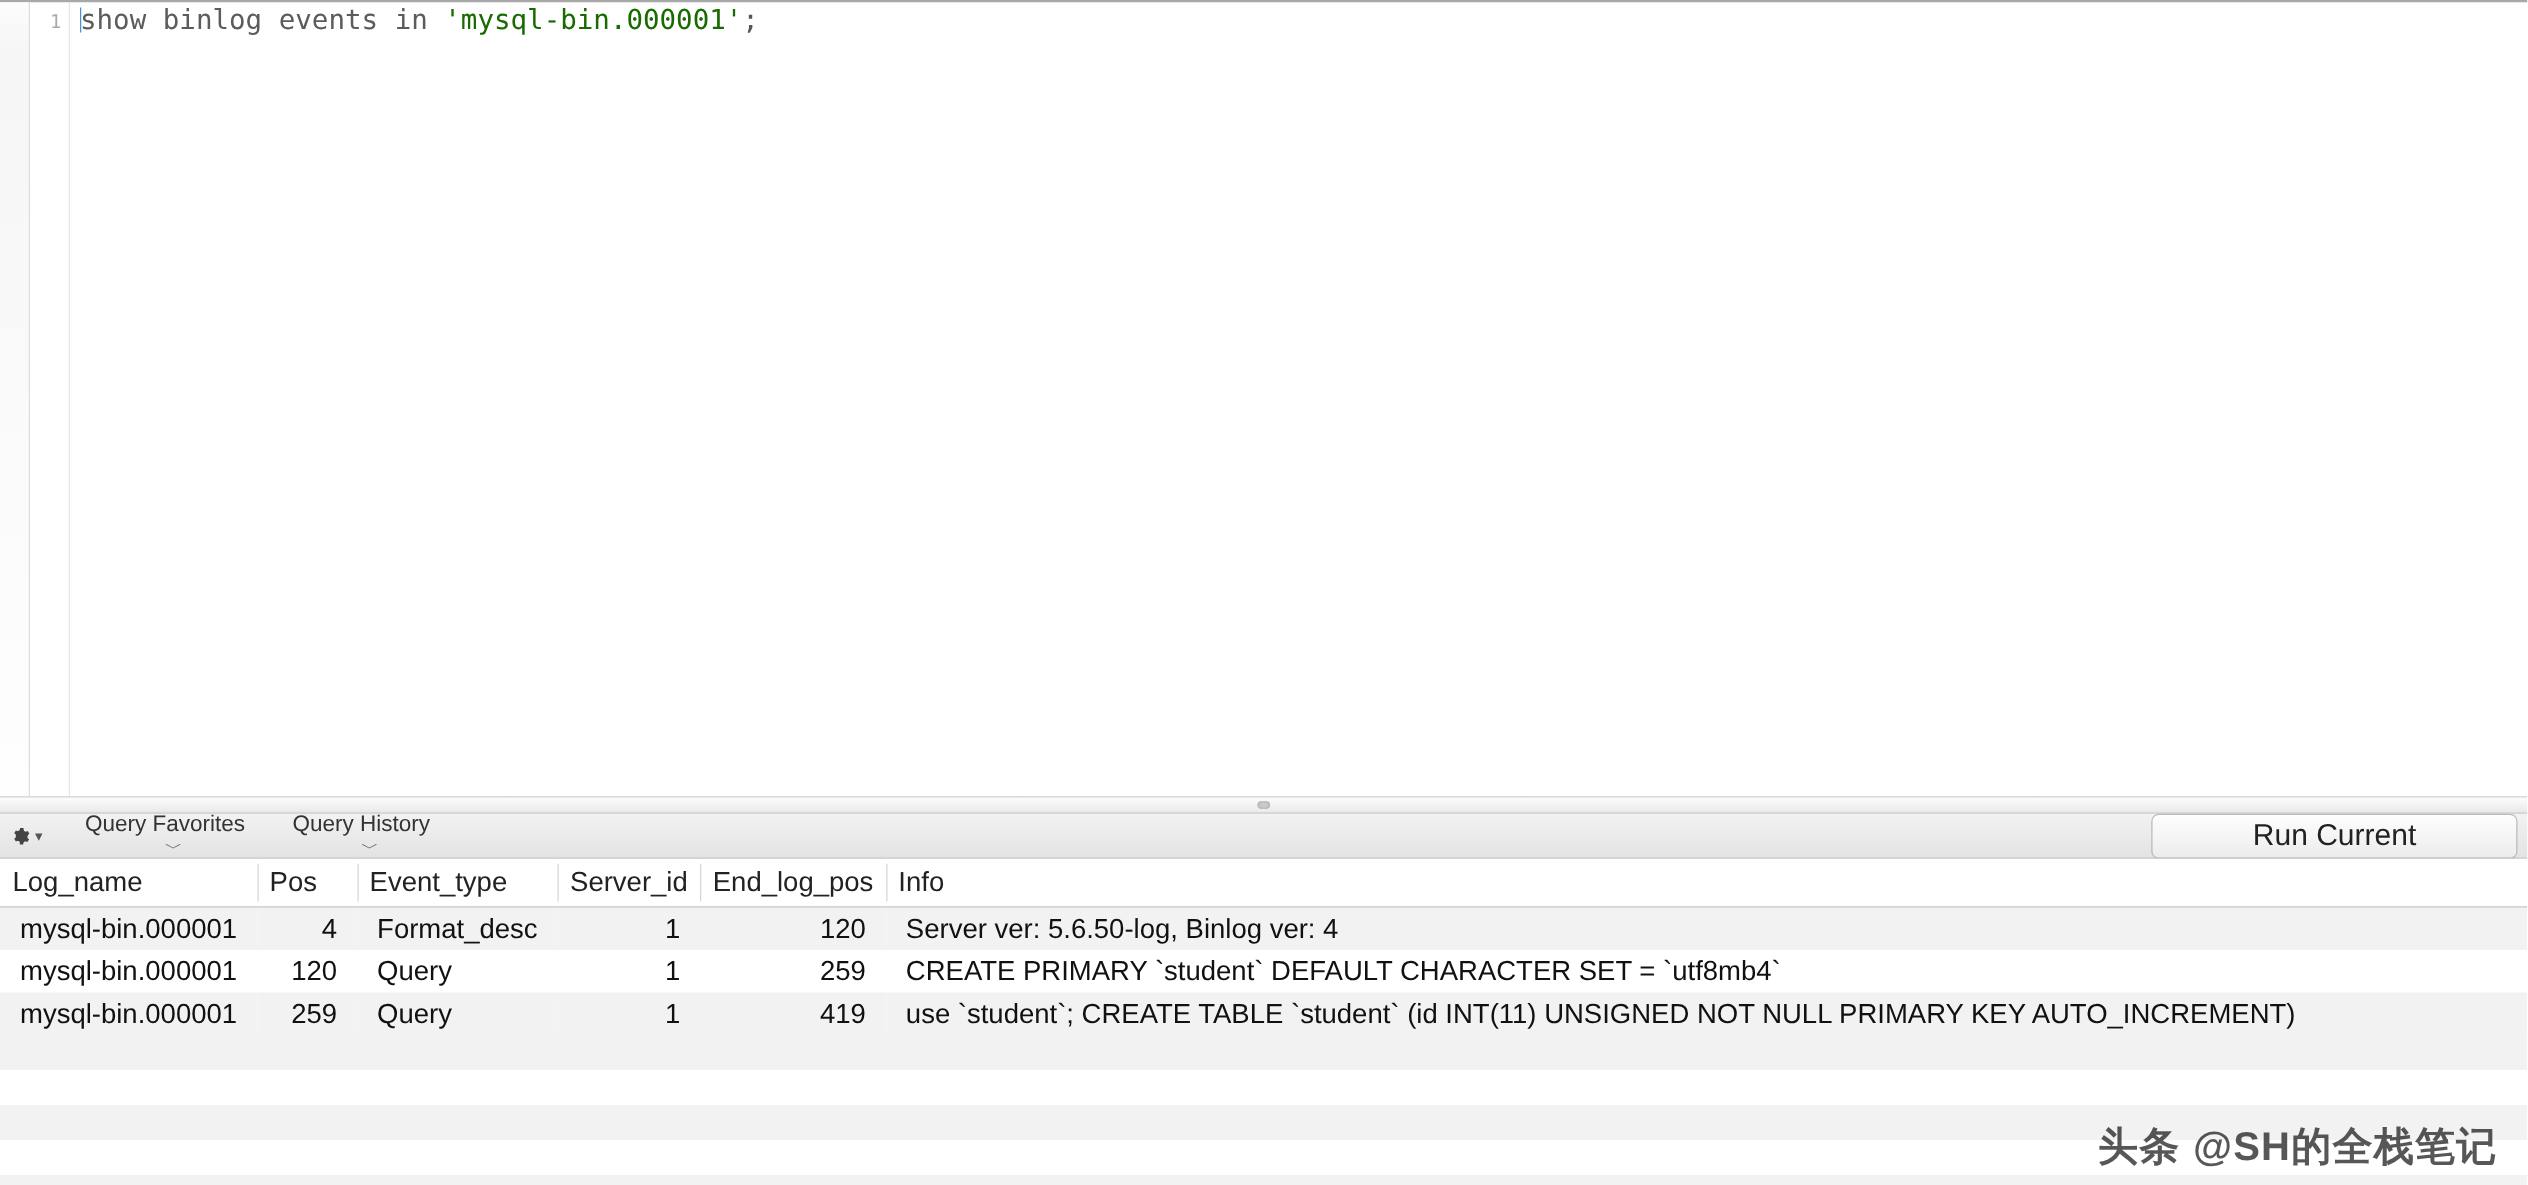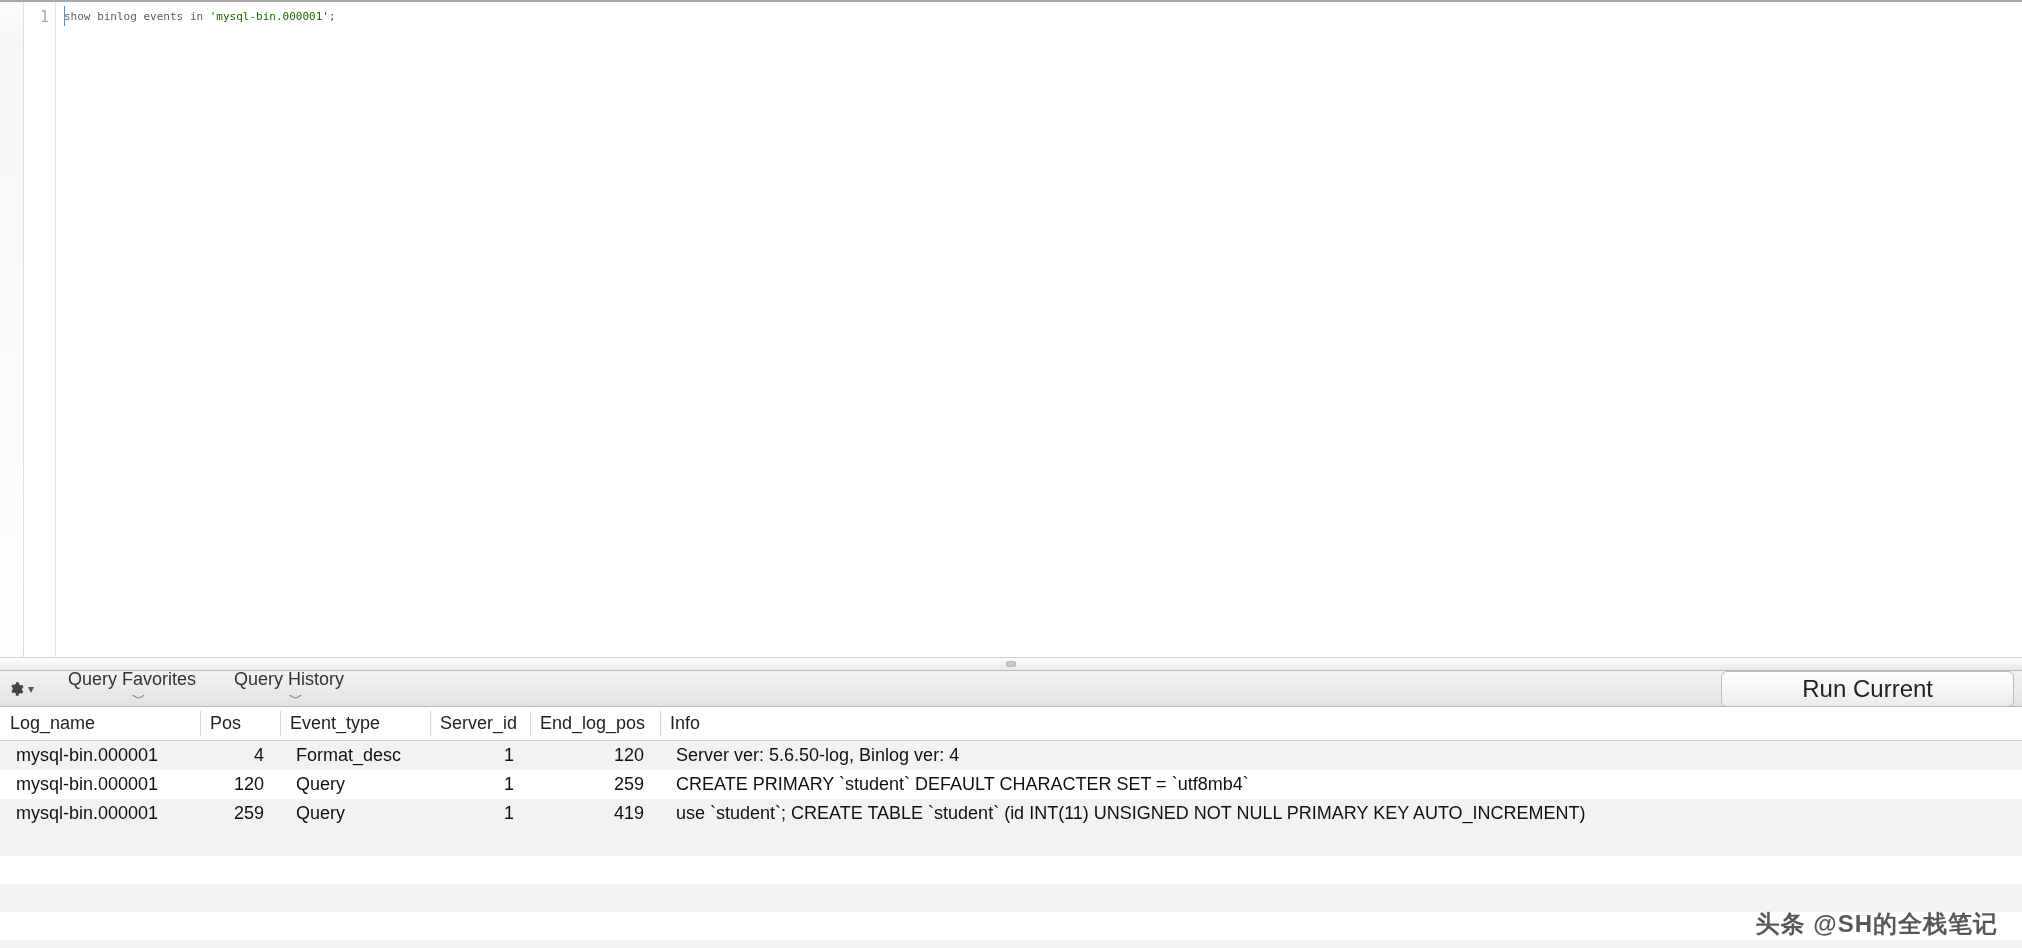--- a/index.html
+++ b/index.html
@@ -4,52 +4,52 @@
 <style>
   * { box-sizing: border-box; margin: 0; padding: 0; }
   html, body { width: 100%; height: 100%; font-family: -apple-system, "Helvetica Neue", Arial, sans-serif; font-size: 17px; background: #fff; overflow: hidden; }
   .app { display: flex; flex-direction: column; height: 100vh; border-top: 2px solid #a8a8a8; }
 
   
   .editor-wrap { display: flex; flex: 1 1 auto; min-height: 0; background: #fff; }
   .left-margin { width: 24px; background: linear-gradient(to bottom, #fcfcfc, #f6f6f6 40px, #fefefe); border-right: 1px solid #ddd; }
   .gutter { width: 32px; text-align: right; padding-top: 4px; color: #aaa; font-family: Menlo, Consolas, monospace; font-size: 15px; border-right: 1px solid #e6e6e6; user-select: none; }
   .gutter .ln { padding-right: 6px; line-height: 22px; }
-  .code { flex: 1; padding: 4px 8px; font-family: Menlo, Consolas, monospace; font-size: 11px; line-height: 22px; white-space: pre; color: #555; position: relative; }
+  .code { flex: 1; padding: 4px 8px; font-family: Menlo, Consolas, monospace; font-size: 22px; line-height: 22px; white-space: pre; color: #555; position: relative; }
   .tok-kw { color: #5c5c5c; }
   .tok-str { color: #176b00; }
   .cursor { position: absolute; left: 8px; top: 4px; width: 1px; height: 20px; background: #4a90d9; }
 
   
   .splitter { height: 14px; background: linear-gradient(#fdfdfd, #e9e9e9); border-top: 1px solid #d0d0d0; border-bottom: 1px solid #bcbcbc; display: flex; align-items: center; justify-content: center; cursor: row-resize; }
   .splitter .dot { width: 10px; height: 6px; border-radius: 3px; background: radial-gradient(#cfcfcf, #b8b8b8); box-shadow: inset 0 0 1px #999; }
 
   
   .toolbar { height: 36px; background: linear-gradient(#f2f2f2, #e3e3e3); border-bottom: 1px solid #b8b8b8; display: flex; align-items: center; padding: 0 8px; gap: 30px; font-size: 18px; color: #333; }
   .toolbar .gear { width: 26px; display: flex; align-items: center; justify-content: center; cursor: pointer; }
   .toolbar .gear svg { width: 18px; height: 18px; fill: #444; }
   .toolbar .dd-caret { font-size: 12px; color: #555; margin-left: 4px; }
   .dropdown { display: flex; align-items: center; cursor: pointer; padding: 2px 4px; flex-direction: column; }
   .chev { margin-left: 14px; color: #666; font-size: 14px; }
   .spacer { flex: 1; }
   .run-btn { background: linear-gradient(#fefefe, #ececec); border: 1px solid #bcbcbc; border-radius: 6px; padding: 3px 80px; font-size: 24px; color: #222; cursor: pointer; min-width: 220px; text-align: center; box-shadow: 0 1px 0 rgba(0,0,0,.05); }
 
   
   .results { flex: 0 0 auto; overflow: auto; background: #fff; }
-  table { border-collapse: collapse; width: 100%; font-size: 18px; }
+  table { border-collapse: collapse; width: 100%; font-size: 22px; }
   thead th { text-align: left; font-weight: 400; color: #222; background: #fff; border-bottom: 1px solid #d2d2d2; padding: 6px 10px; position: relative; }
   thead th:not(:first-child)::before { content: ""; position: absolute; left: 0; top: 4px; bottom: 4px; width: 1px; background: #d6d6d6; }
   tbody td { padding: 4px 16px; color: #111; white-space: nowrap; }
   tbody tr:nth-child(odd) { background: #f2f2f2; }
   tbody tr:nth-child(even) { background: #ffffff; }
   .num { text-align: right; font-variant-numeric: tabular-nums; }
 
   .bottom-space { height: 120px; background: repeating-linear-gradient(#f2f2f2 0 28px, #ffffff 28px 56px); position: relative; }
 
-  .watermark { position: fixed; right: 24px; bottom: 8px; font-size: 24px; font-weight: 600; color: rgba(0,0,0,.66); pointer-events: none; font-family: "PingFang SC","Hiragino Sans GB","Microsoft YaHei",sans-serif; letter-spacing: 1px; }
+  .watermark { position: fixed; right: 24px; bottom: 8px; font-size: 32px; font-weight: 600; color: rgba(0,0,0,.66); pointer-events: none; font-family: "PingFang SC","Hiragino Sans GB","Microsoft YaHei",sans-serif; letter-spacing: 1px; }
 
   
   col.c-log   { width: 200px; }
   col.c-pos   { width: 80px; }
   col.c-evt   { width: 150px; }
   col.c-srv   { width: 100px; }
   col.c-end   { width: 130px; }
 </style>
 </head>
 <body>

